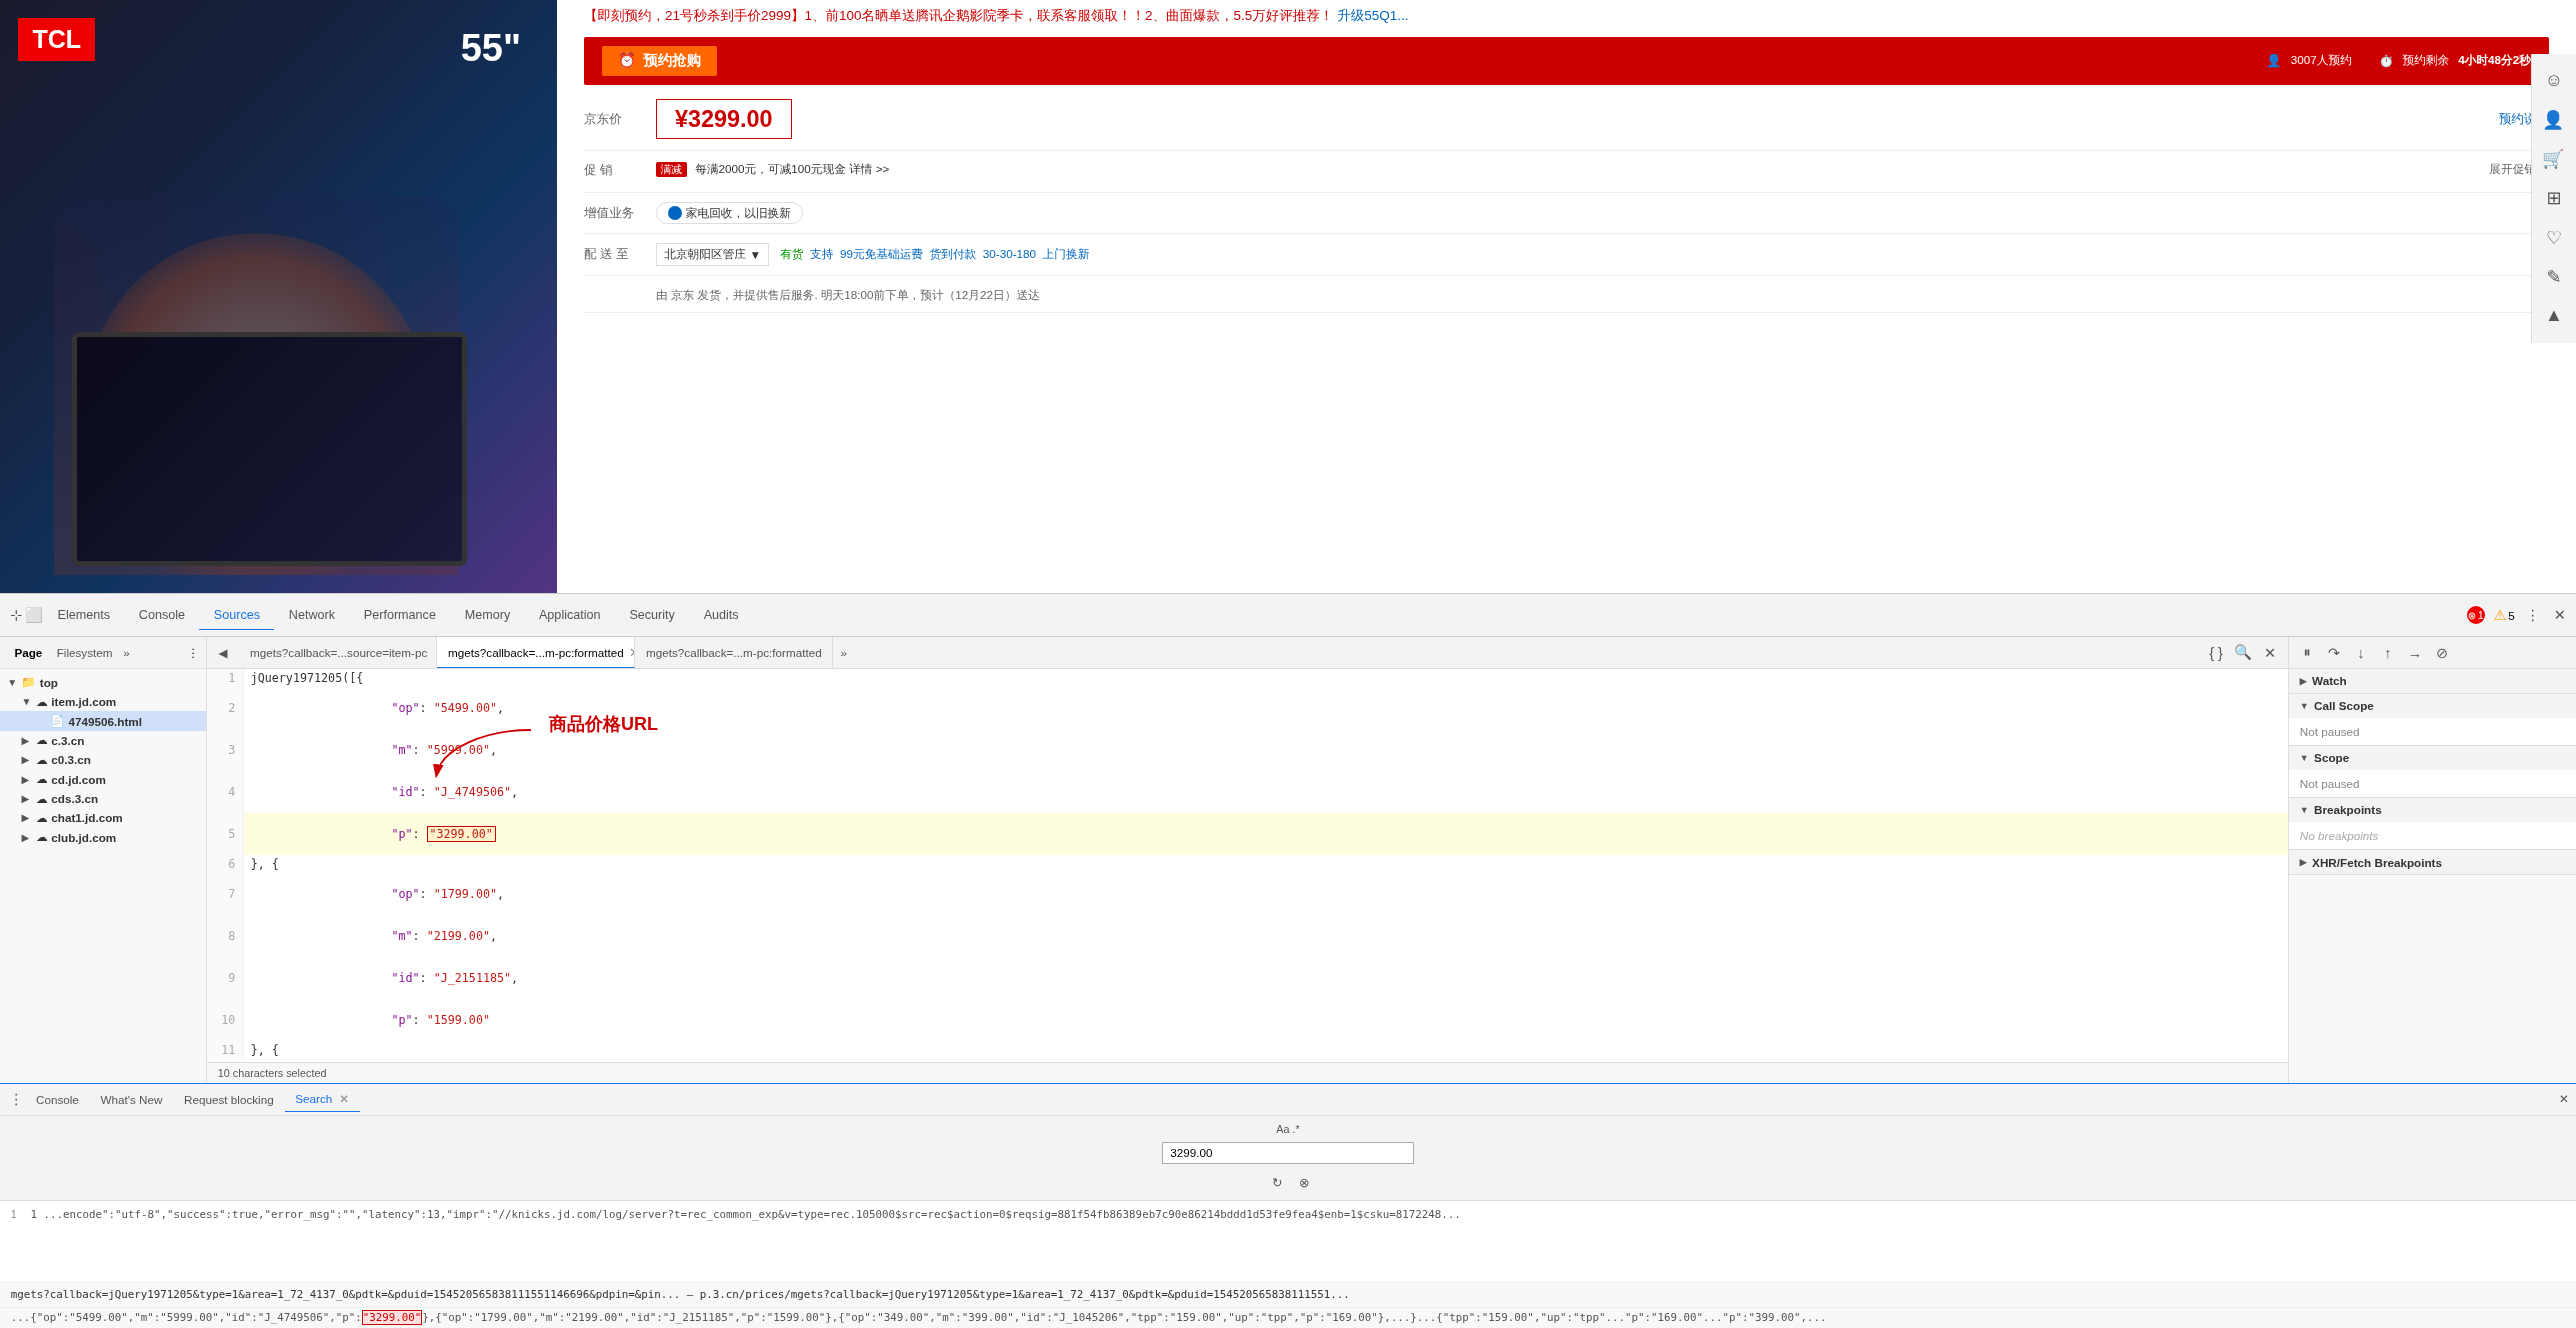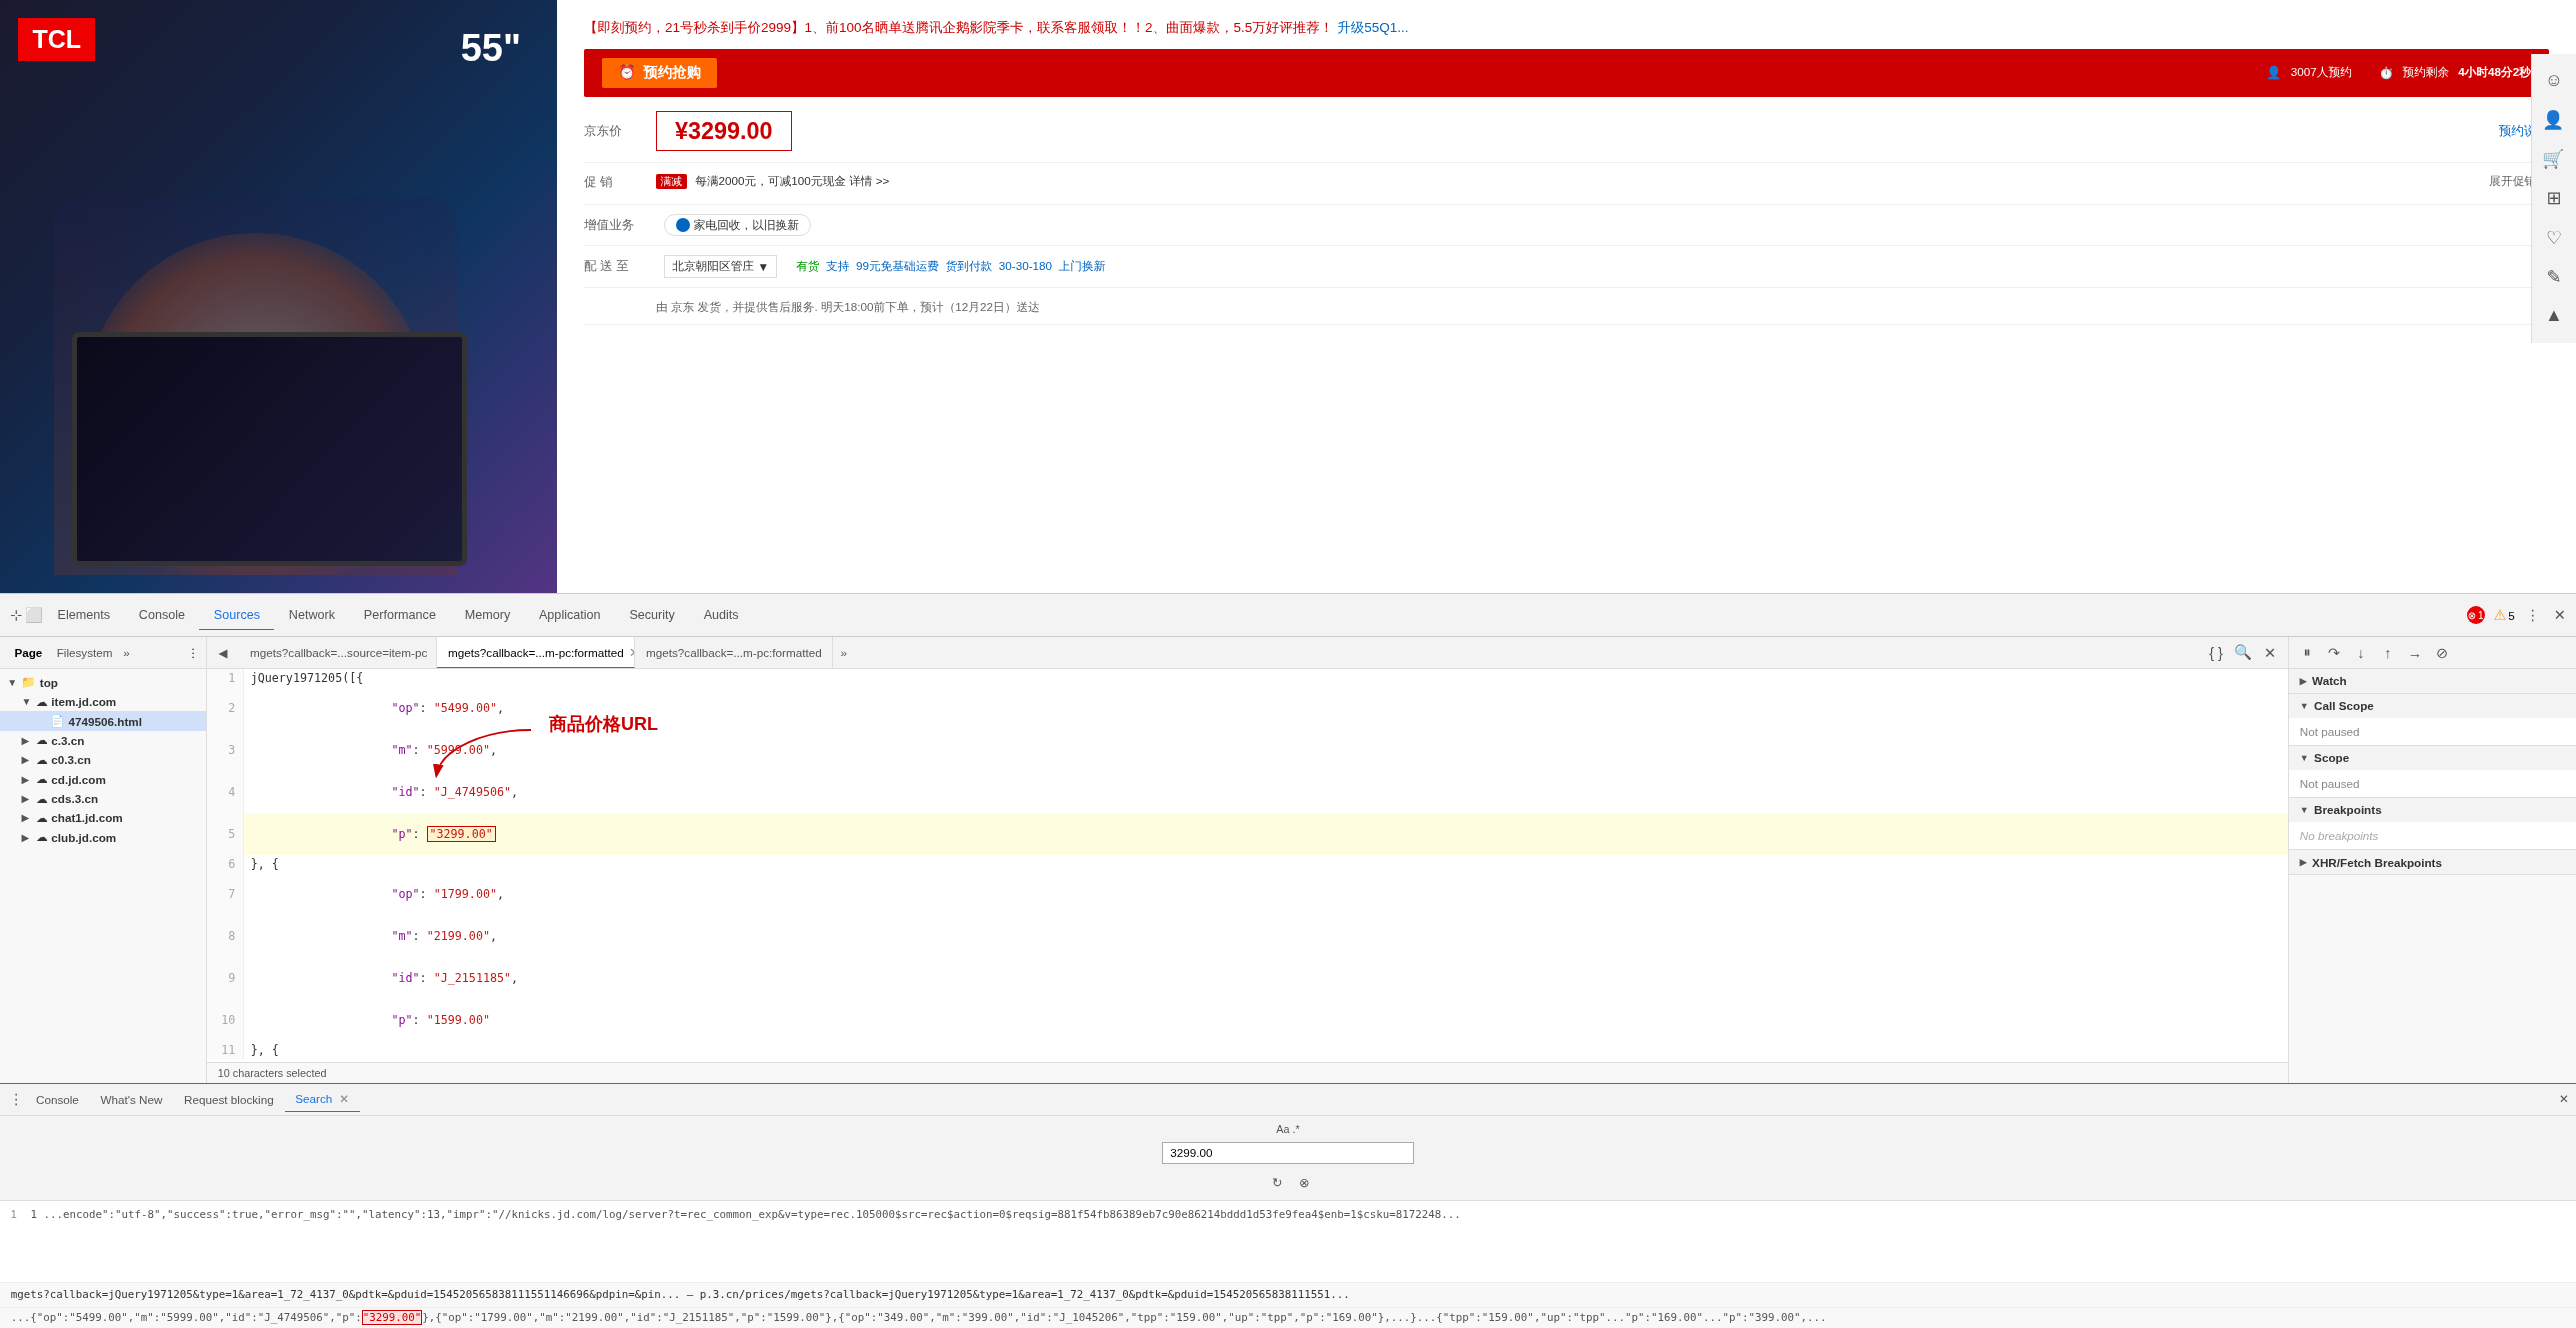--- a/index.html
+++ b/index.html
@@ -33,21 +33,21 @@
       top: 18px;
       left: 18px;
       background: #e00;
       color: #fff;
       font-weight: bold;
       font-size: 25px;
       padding: 7.2px 14.4px;
     }
     .product-info-area {
       flex: 1;
-      padding: 18px 27px;
+      padding: 6px 27px;
       overflow: hidden;
     }
     .promo-banner {
       color: #c00;
       font-size: 13.5px;
       margin-bottom: 10.8px;
       line-height: 1.5;
     }
     .promo-banner a { color: #0066c0; }
     .buy-bar {
@@ -113,21 +113,20 @@
       border-radius: 1.8px;
     }
     .promo-text { font-size: 11.7px; color: #333; }
     .expand-btn { margin-left: auto; color: #666; font-size: 11.7px; cursor: pointer; }
     .service-row, .shipping-row, .weight-row {
       display: flex;
       align-items: center;
       margin-bottom: 9px;
       padding-bottom: 9px;
       border-bottom: 0.9px solid #eee;
-      gap: 8px;
     }
     .row-label { color: #666; width: 72px; font-size: 12.6px; flex-shrink: 0; }
     .service-tag {
       background: #fff;
       border: 0.9px solid #ddd;
       border-radius: 18px;
       padding: 2.7px 10.8px;
       font-size: 11.7px;
       color: #333;
       display: flex;

